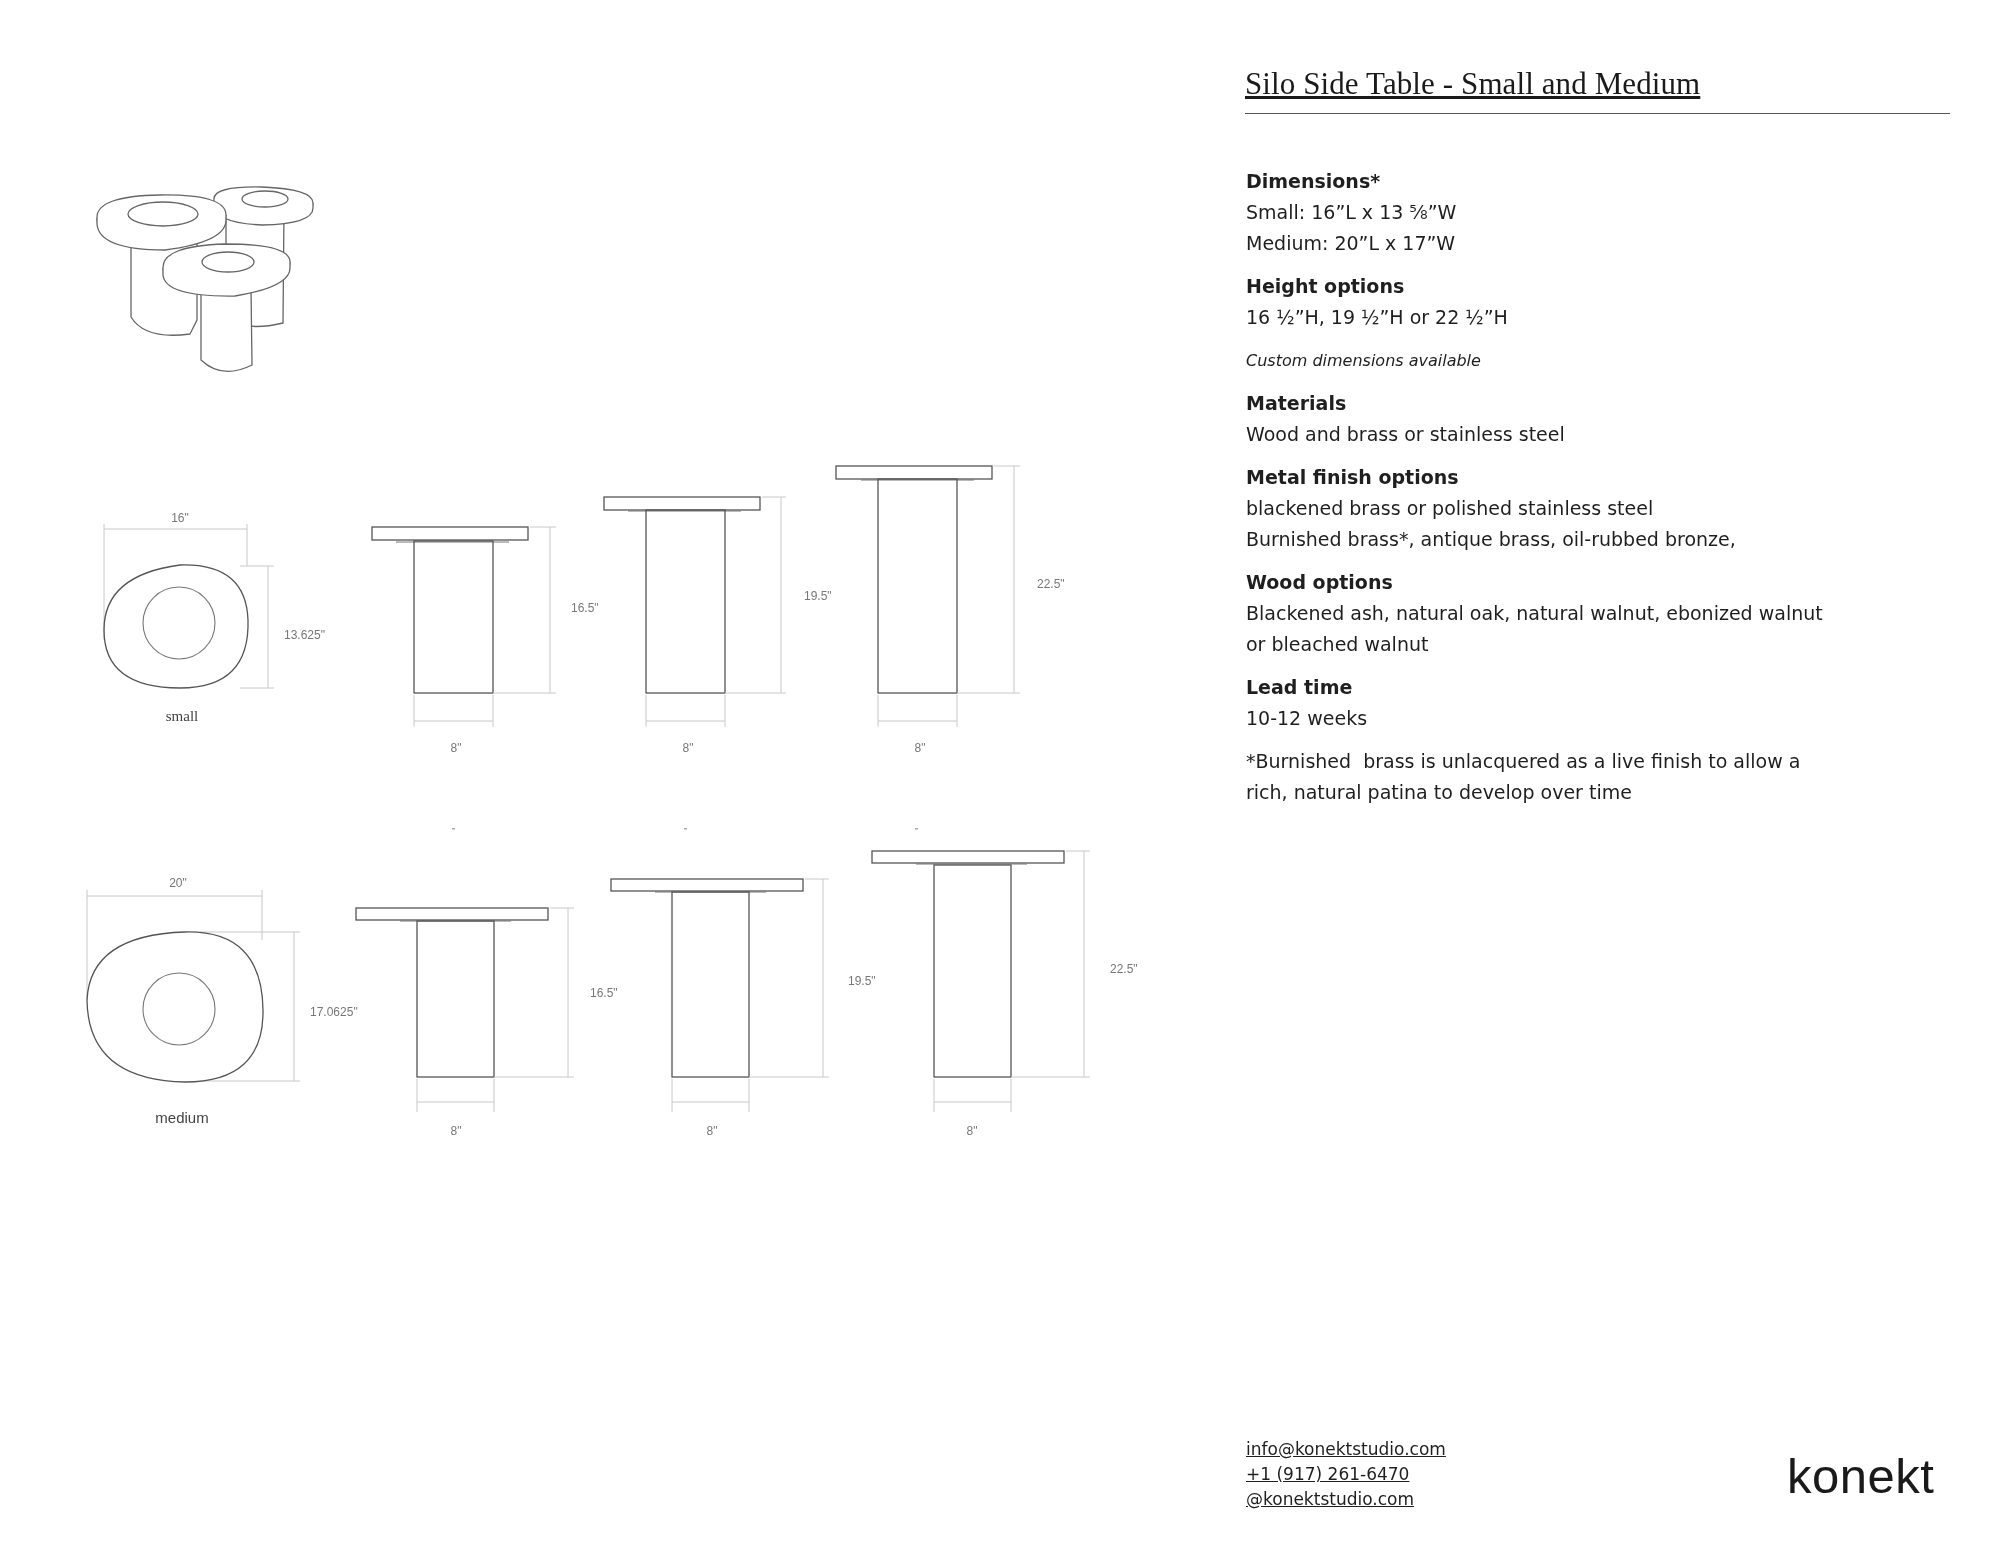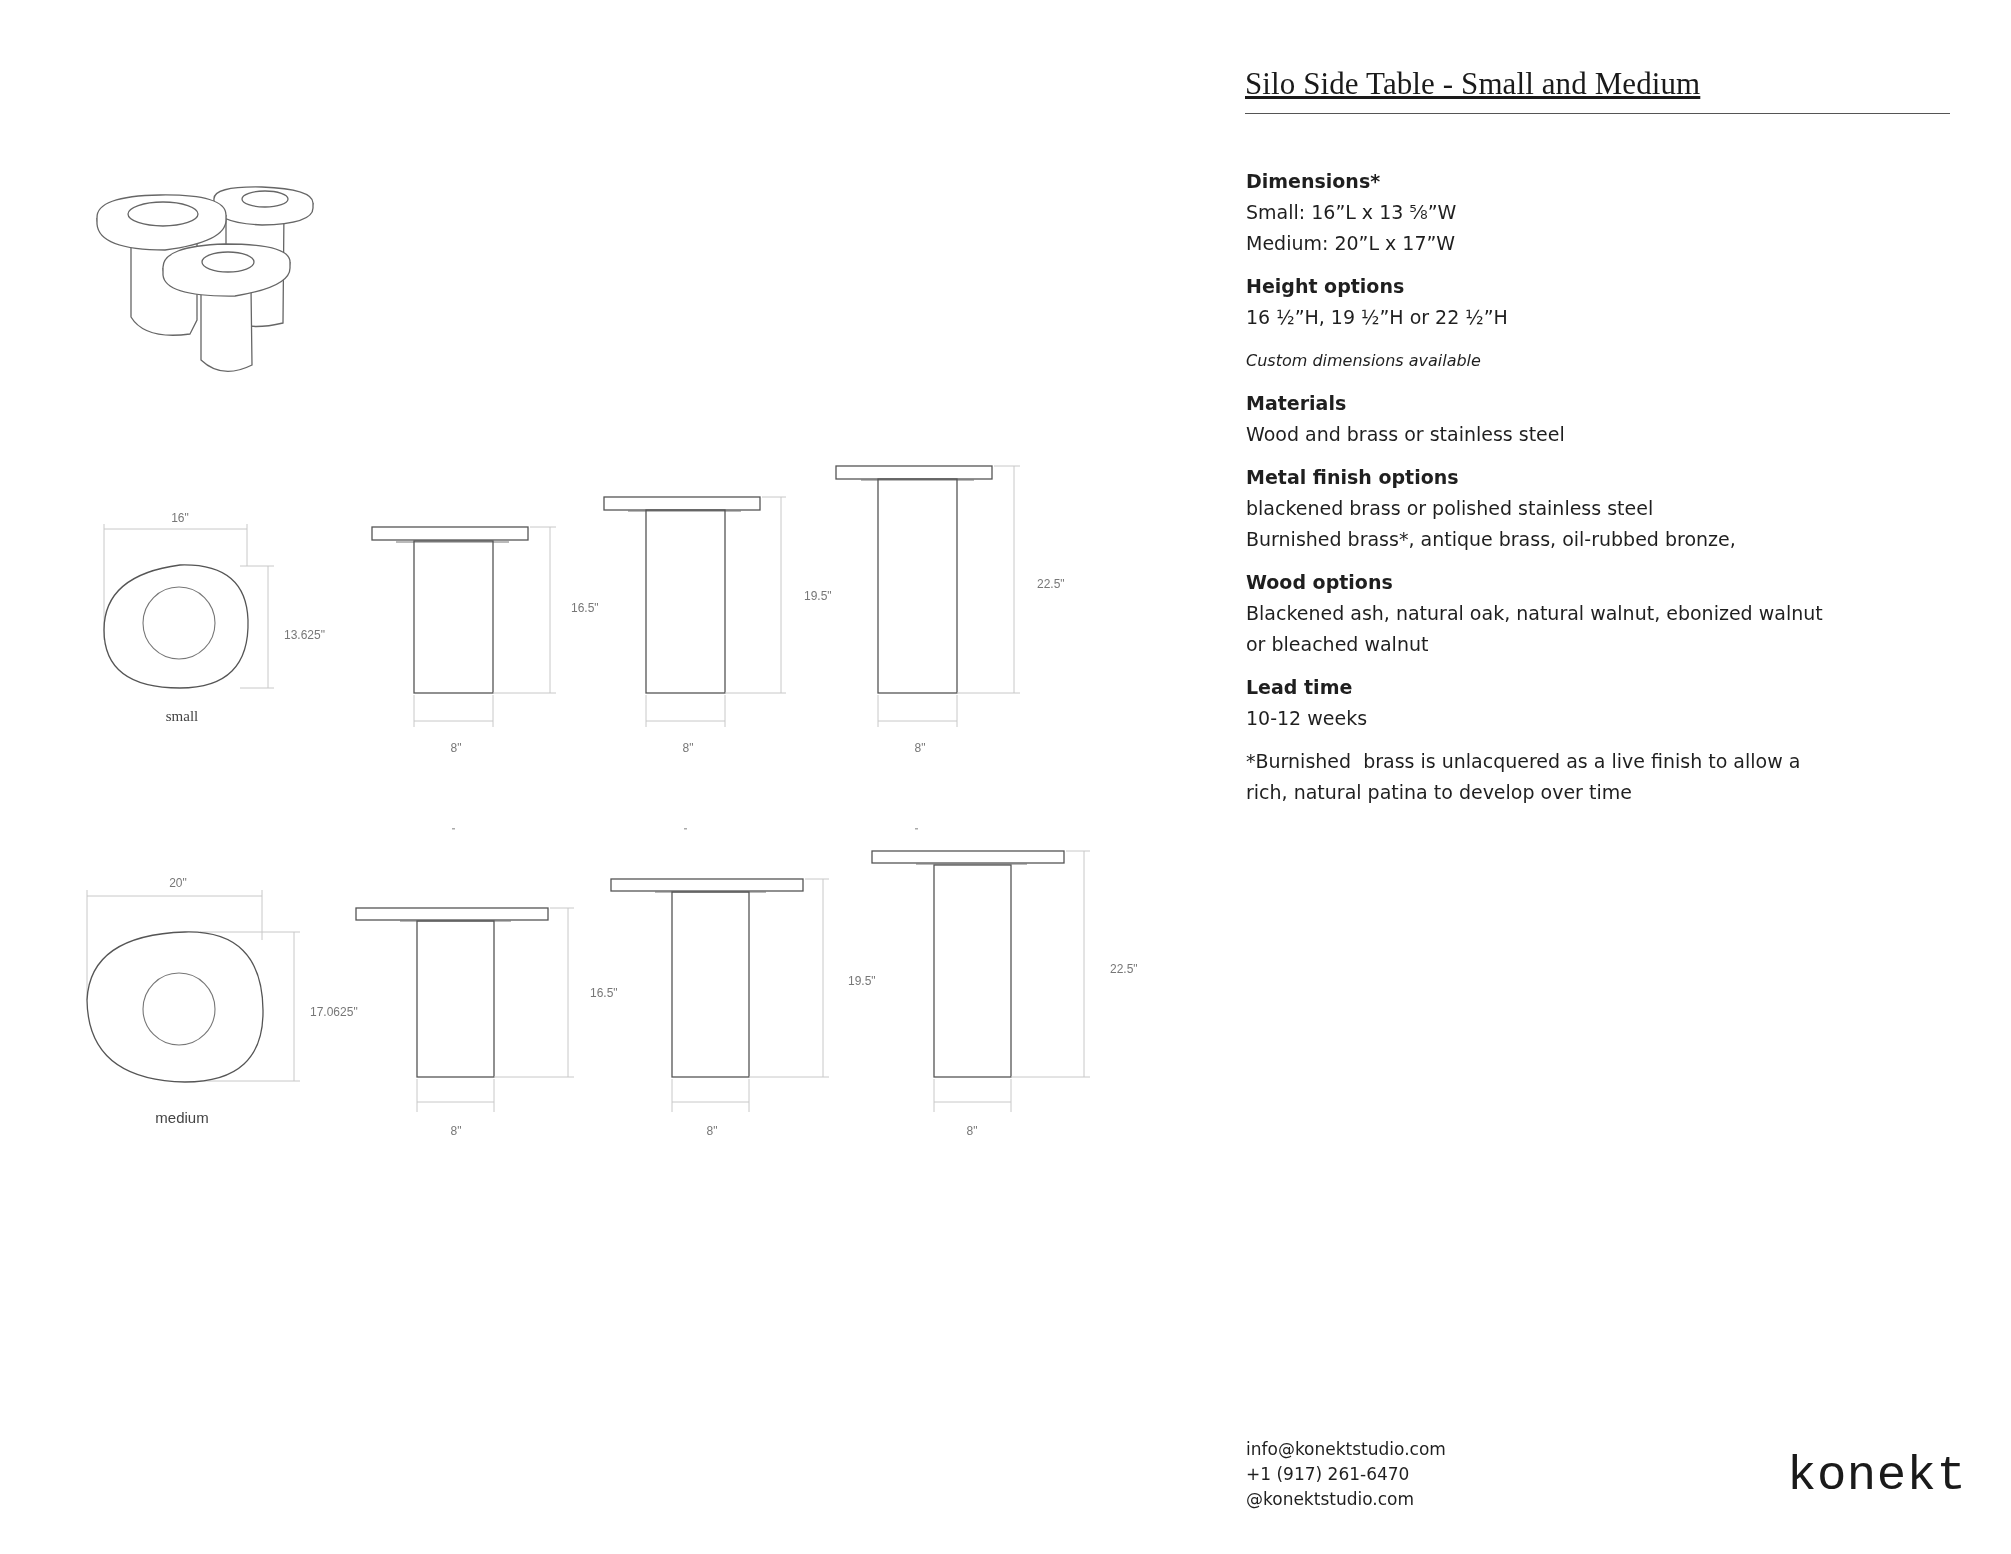--- a/index.html
+++ b/index.html
@@ -10,23 +10,23 @@
   .dim-label.left { transform: none; }
   .caption { position: absolute; font-family: "Liberation Sans", sans-serif; font-size: 15px; color: #444; transform: translateX(-50%); }
   .title { position: absolute; left: 1245px; top: 66px; font-family: "Liberation Serif", serif; font-size: 31px; color: #1a1a1a; letter-spacing: 0.1px; white-space: nowrap; text-decoration: underline; }
   .rule { position: absolute; left: 1245px; top: 113px; width: 705px; height: 0; border-top: 1.5px solid #555; }
   .specs { position: absolute; left: 1246px; top: 166px; width: 620px; font-family: "DejaVu Sans", sans-serif; font-size: 19px; line-height: 31px; color: #1f1f1f; }
   .spec-block { margin: 0 0 12px 0; }
   .spec-head { font-weight: bold; font-size: 19px; }
   .spec-line { display: block; }
   .spec-note { font-style: italic; font-size: 16px; margin-bottom: 12px; }
   .footnote { margin-top: 2px; }
-  .contact { position: absolute; left: 1246px; top: 1437px; font-family: "DejaVu Sans", sans-serif; font-size: 17px; line-height: 25px; color: #1f1f1f; }
+  .contact { position: absolute; left: 1246px; top: 1437px; font-family: "DejaVu Sans", sans-serif; font-size: 17px; line-height: 25px; color: #1f1f1f; text-decoration: underline; }
   .contact a { color: inherit; text-decoration: none; display: block; }
-  .logo { position: absolute; left: 1787px; top: 1448px; font-family: Liberation Mono, monospace; font-size: 49px; color: #1a1a1a; letter-spacing: 0.5px; }
+  .logo { position: absolute; left: 1787px; top: 1448px; font-family: Liberation Sans, sans-serif; font-size: 49px; color: #1a1a1a; letter-spacing: 0.5px; }
 </style>
 </head>
 <body>
 
 <div class="drawings">
   <svg width="1200" height="1554" viewBox="0 0 1200 1554">
 
     <g fill="#fff" stroke="#666" stroke-width="1.3">
 
       <path d="M226 208 L226 318 Q245 332 283 323 L284 208 Z"></path>

